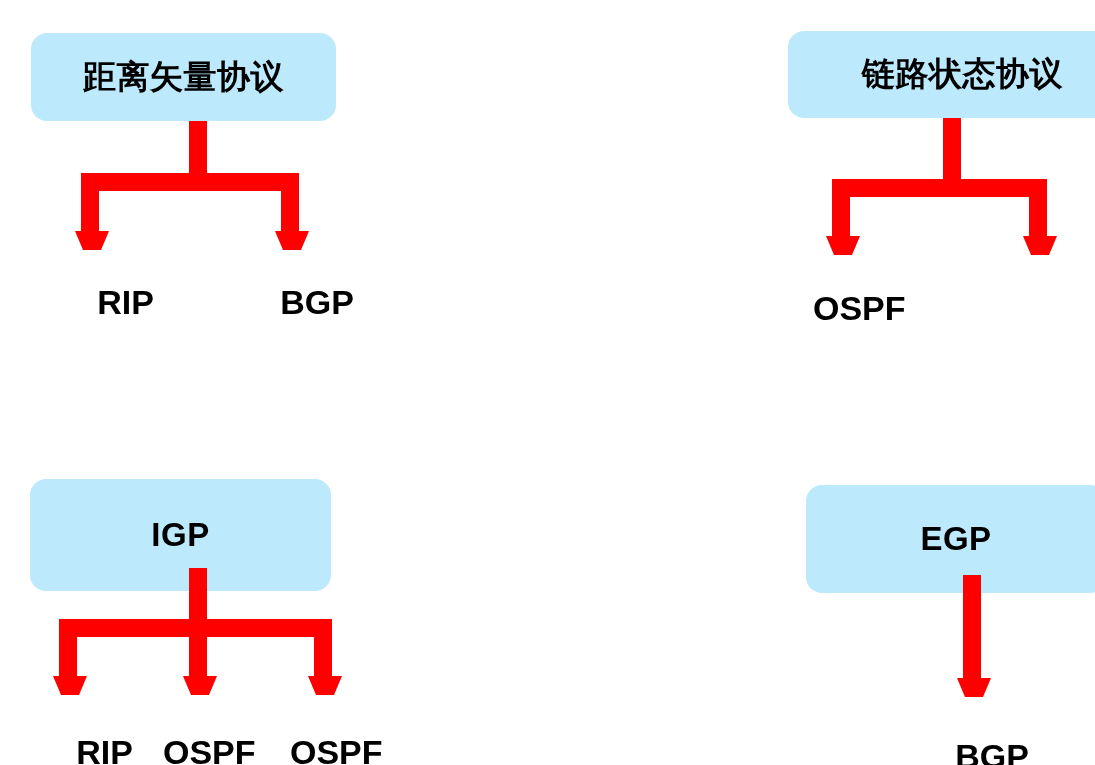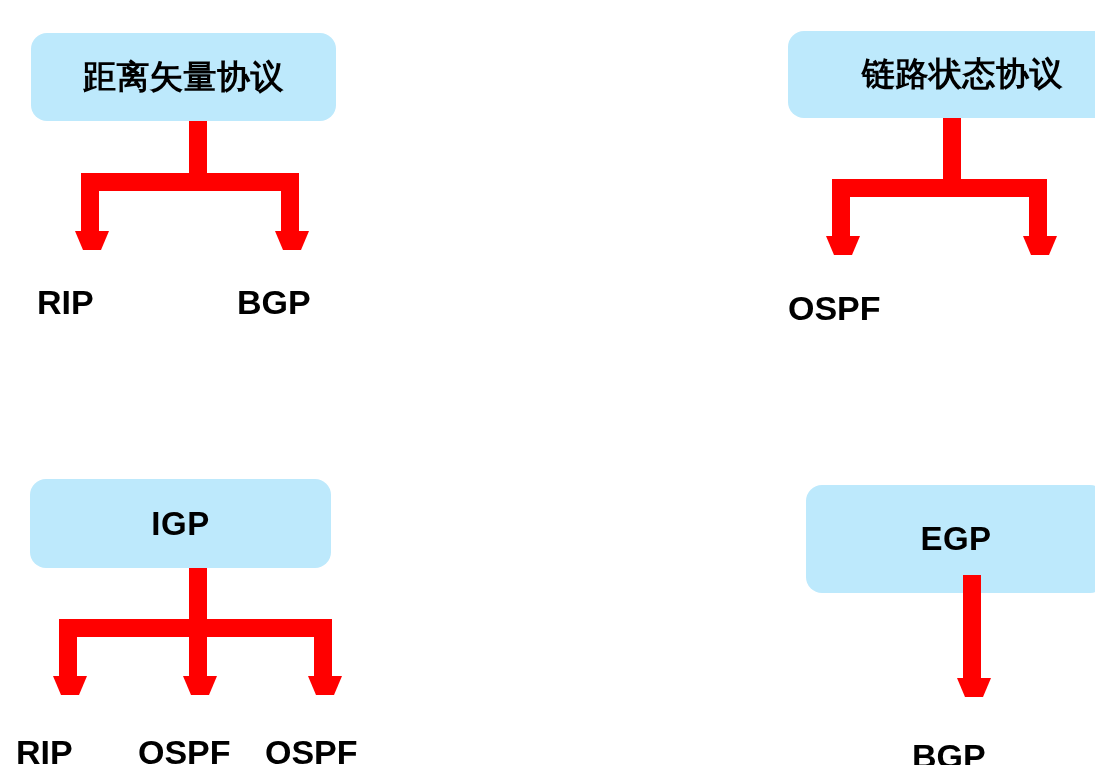--- a/index.html
+++ b/index.html
@@ -27,24 +27,25 @@
     align-items: center;
     justify-content: center;
     font-size: 33px;
     font-weight: bold;
     color: var(--text-color);
     letter-spacing: 0.5px;
   }
   .leaf-label {
     position: absolute;
     width: 110px;
-    text-align: left;
+    text-align: right;
     font-size: 34px;
     font-weight: bold;
     color: var(--text-color);
+    margin-left: 25px;
   }
   .line {
     position: absolute;
     background: var(--arrow-red);
   }
   .arrowhead {
     position: absolute;
     width: 0; height: 0;
     border-left: 8px solid transparent;
     border-right: 8px solid transparent;
@@ -68,21 +69,21 @@
 
   <div class="node-box" style="left:770px; top:13px; width:349px; height:87px;">链路状态协议</div>
   <div class="line" style="left:925px; top:100px; width:4px; height:63px;"></div>
   <div class="line" style="left:814px; top:161px; width:201px; height:4px;"></div>
   <div class="line" style="left:814px; top:161px; width:4px; height:57px;"></div>
   <div class="arrowhead" style="left:808px; top:218px;"></div>
   <div class="line" style="left:1011px; top:161px; width:4px; height:57px;"></div>
   <div class="arrowhead" style="left:1005px; top:218px;"></div>
   <div class="leaf-label" style="left:761px; top:262px;">OSPF</div>
 
-  <div class="node-box" style="left:12px; top:461px; width:301px; height:89px;">IGP</div>
+  <div class="node-box" style="left:12px; top:461px; width:301px; height:112px;">IGP</div>
   <div class="line" style="left:171px; top:550px; width:4px; height:53px;"></div>
   <div class="line" style="left:41px; top:601px; width:259px; height:4px;"></div>
   <div class="line" style="left:41px; top:601px; width:4px; height:57px;"></div>
   <div class="arrowhead" style="left:35px; top:658px;"></div>
   <div class="line" style="left:171px; top:601px; width:4px; height:57px;"></div>
   <div class="arrowhead" style="left:165px; top:658px;"></div>
   <div class="line" style="left:296px; top:601px; width:4px; height:57px;"></div>
   <div class="arrowhead" style="left:290px; top:658px;"></div>
   <div class="leaf-label" style="left:-11px; top:706px;">RIP</div>
   <div class="leaf-label" style="left:111px; top:706px;">OSPF</div>

